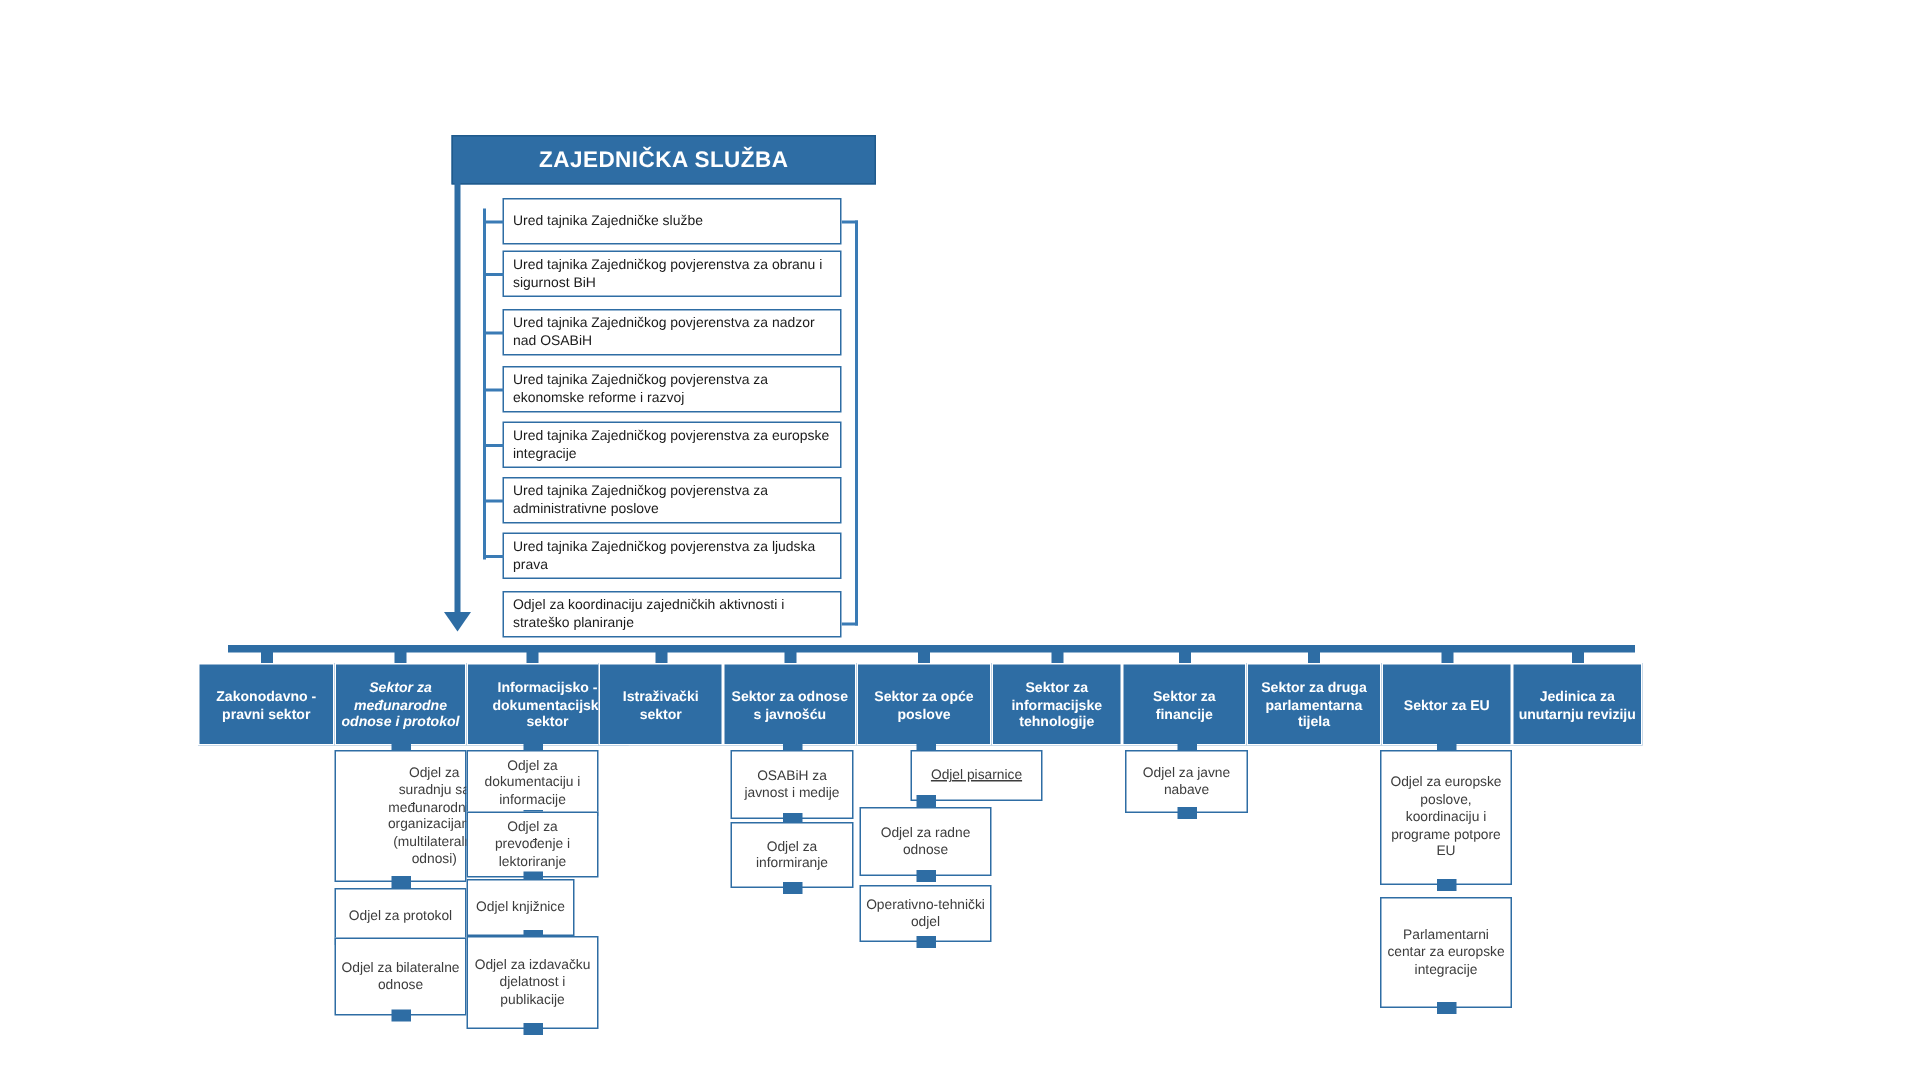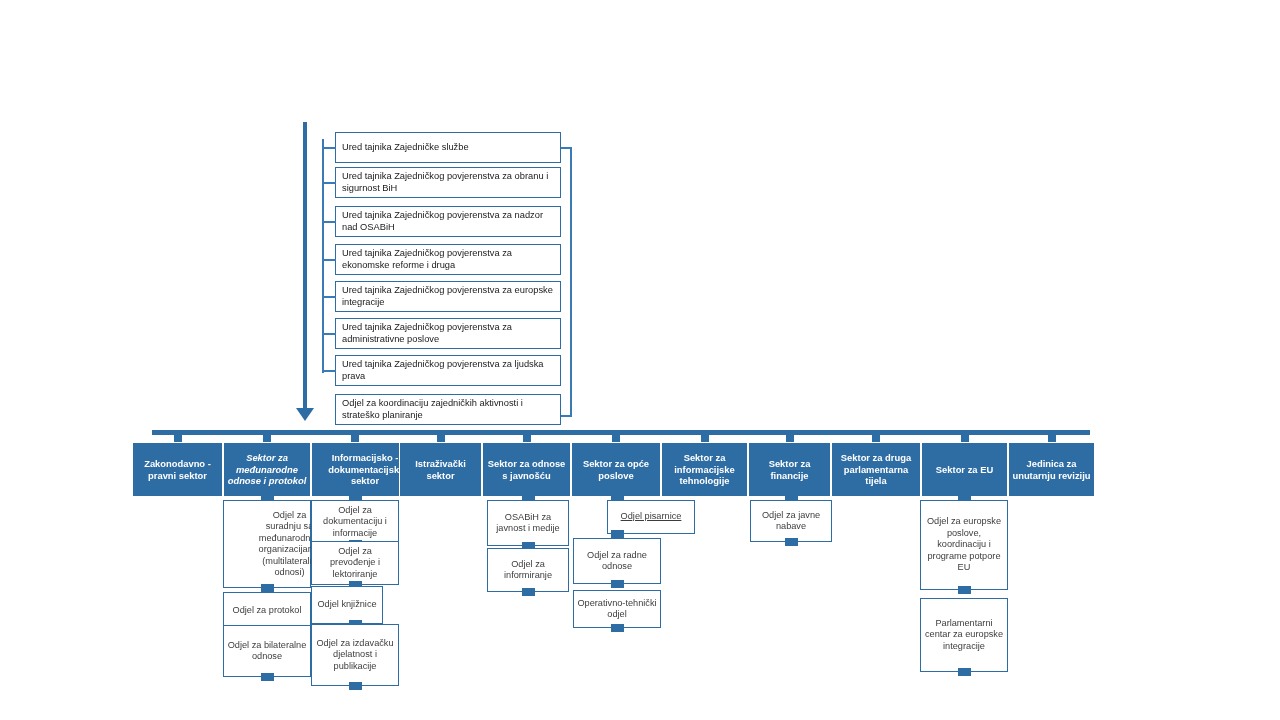--- a/index.html
+++ b/index.html
@@ -61,20 +61,23 @@
     border-top:13px solid #2E6DA4;
   }
   
   .bus{position:absolute;background:#2E6DA4;}
 </style>
 </head>
 <body>
 
 <div id="chart">
 
+  <div class="node title-box">
+    <span>ZAJEDNIČKA SLUŽBA</span>
+  </div>
 
   <div class="bus vline" style="left:303px;top:122px;width:4px;height:288px;"></div>
   <div class="arrow-head" style="left:296px;top:408px;"></div>
 
   <div class="conn thin-v" style="left:322px;top:139px;height:234px;"></div>
   <div class="conn thin-v" style="left:570px;top:147px;height:270px;"></div>
   <div class="conn thin-h" style="left:561px;top:147px;width:11px;"></div>
   <div class="conn thin-h" style="left:561px;top:415px;width:11px;"></div>
 
   <div id="staff-layer">
@@ -84,21 +87,21 @@
       <div class="conn thin-h" style="left: 322px; top: 147px; width: 14px;"></div>
       <div class="node staff-box" style="top: 167px;">
         <span>Ured tajnika Zajedničkog povjerenstva za obranu i sigurnost BiH</span>
       </div>
       <div class="conn thin-h" style="left: 322px; top: 182px; width: 14px;"></div>
       <div class="node staff-box" style="top: 206px;">
         <span>Ured tajnika Zajedničkog povjerenstva za nadzor nad OSABiH</span>
       </div>
       <div class="conn thin-h" style="left: 322px; top: 221px; width: 14px;"></div>
       <div class="node staff-box" style="top: 244px;">
-        <span>Ured tajnika Zajedničkog povjerenstva za ekonomske reforme i druga</span>
+        <span>Ured tajnika Zajedničkog povjerenstva za ekonomske reforme i razvoj</span>
       </div>
       <div class="conn thin-h" style="left: 322px; top: 259px; width: 14px;"></div>
       <div class="node staff-box" style="top: 281px;">
         <span>Ured tajnika Zajedničkog povjerenstva za europske integracije</span>
       </div>
       <div class="conn thin-h" style="left: 322px; top: 296px; width: 14px;"></div>
       <div class="node staff-box" style="top: 318px;">
         <span>Ured tajnika Zajedničkog povjerenstva za administrativne poslove</span>
       </div>
       <div class="conn thin-h" style="left: 322px; top: 333px; width: 14px;"></div>

